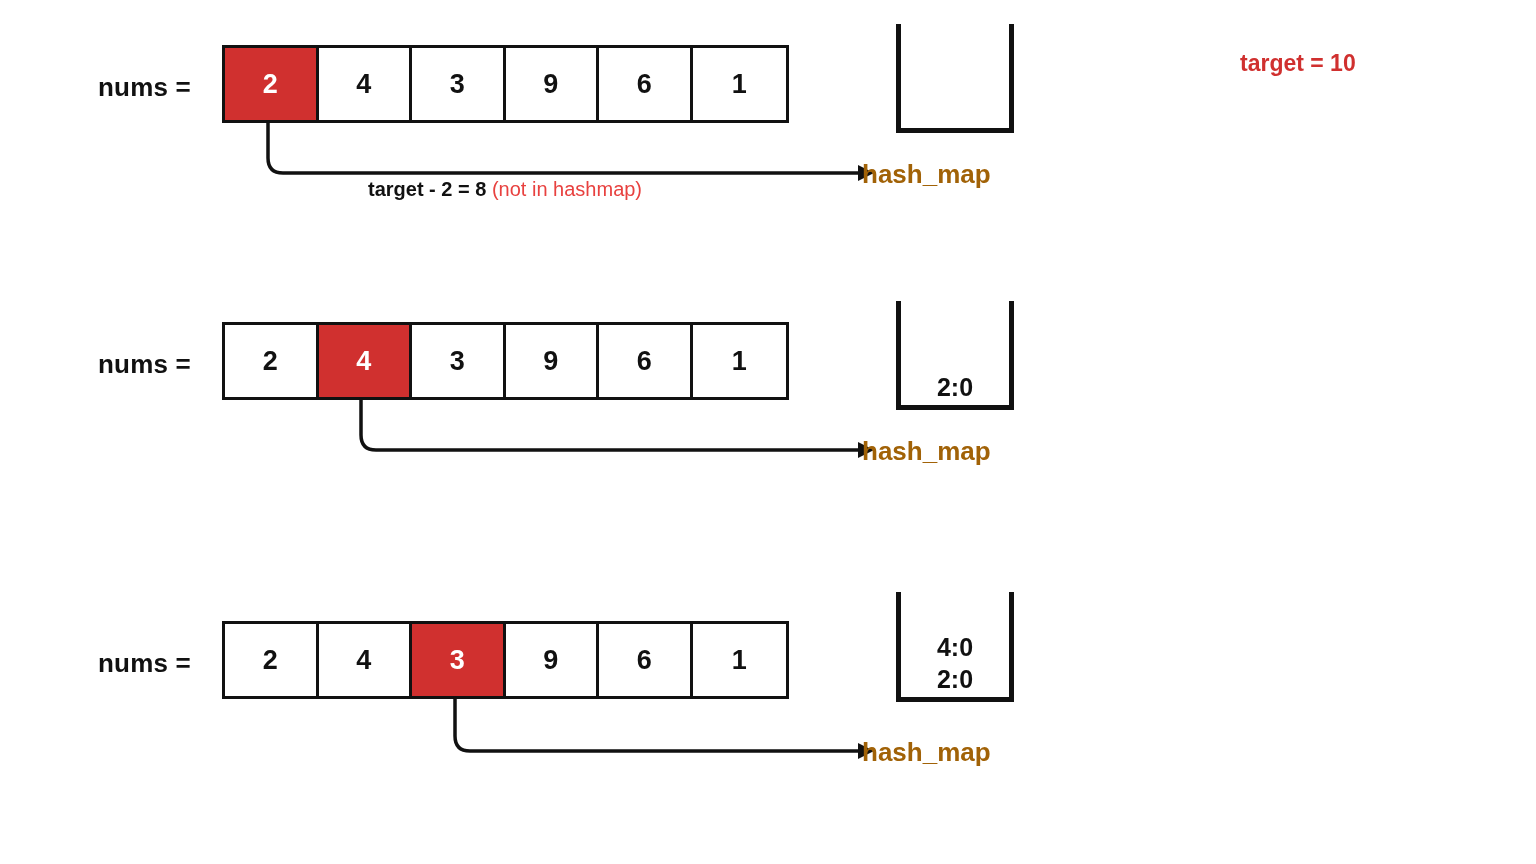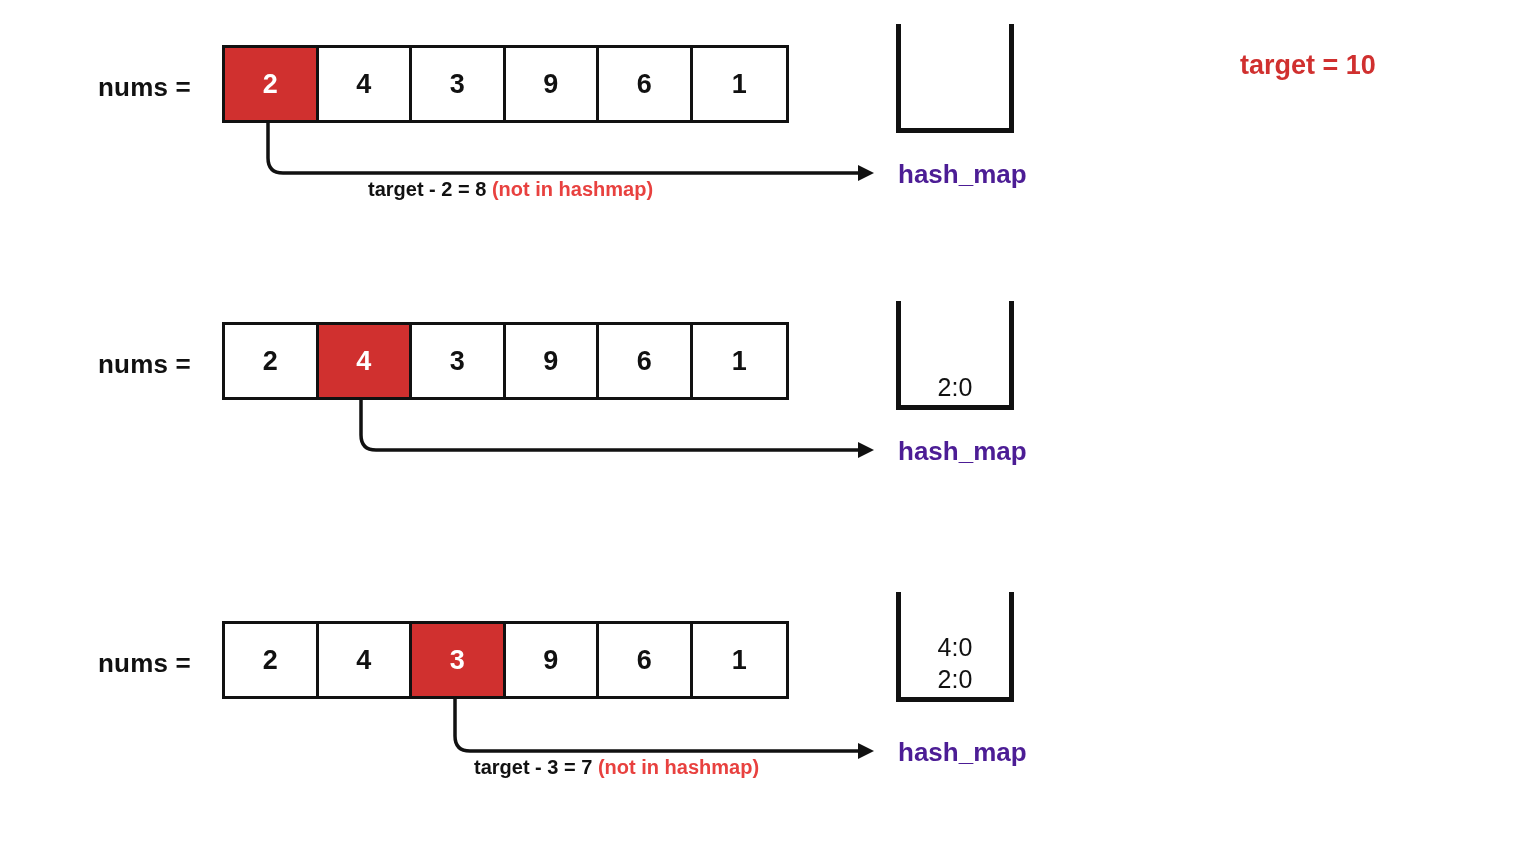--- a/index.html
+++ b/index.html
@@ -61,60 +61,60 @@
   .connector { position: absolute; left: 0; top: 0; pointer-events: none; }
 
   
   .annot {
     position: absolute;
     font-size: 20px;
     font-weight: 700;
     white-space: nowrap;
     color: #111111;
   }
-  .annot .miss { color: #e8413f; font-weight: 700; }
+  .annot .miss { color: #e8413f; font-weight: 400; }
 
   
   .hm-label {
     position: absolute;
-    left: 898px;
+    left: 862px;
     font-size: 26px;
     font-weight: 700;
-    color: #4c1d95;
+    color: #a16207;
     white-space: nowrap;
   }
 
   
   .hashbox {
     position: absolute;
     left: 896px;
     width: 118px;
     border-left: 5px solid #111111;
     border-right: 5px solid #111111;
     border-bottom: 5px solid #111111;
     background: #ffffff;
     display: flex;
     flex-direction: column;
     align-items: center;
     justify-content: flex-end;
     padding-bottom: 2px;
   }
   .hm-entry {
     font-size: 25px;
-    font-weight: 400;
+    font-weight: 700;
     color: #111111;
     line-height: 1.28;
   }
 
   
   .target {
     position: absolute;
     left: 1240px;
     top: 50px;
-    font-size: 27px;
+    font-size: 23px;
     font-weight: 700;
     color: #d0302f;
     white-space: nowrap;
   }
 </style>
 </head>
 <body>
 
 <div id="stage">
 
@@ -183,24 +183,20 @@
       <div class="cell">9</div>
       <div class="cell">6</div>
       <div class="cell">1</div>
     </div>
 
     <svg class="connector" width="1536" height="230">
       <path d="M 455 123 L 455 160 Q 455 175 470 175 L 860 175" fill="none" stroke="#111111" stroke-width="3.5" stroke-linecap="round"></path>
       <path d="M 858 167 L 874 175 L 858 183 Z" fill="#111111"></path>
     </svg>
 
-    <div class="annot" style="left:474px; top:180px;">
-      <span>target - 3 = 7</span>
-      <span class="miss">(not in hashmap)</span>
-    </div>
 
     <div class="hm-label" style="top:161px;">hash_map</div>
 
     <div class="hashbox" style="top:16px; height:110px;">
       <div class="hm-entry">4:0</div>
       <div class="hm-entry">2:0</div>
     </div>
   </div>
 
 </div>

